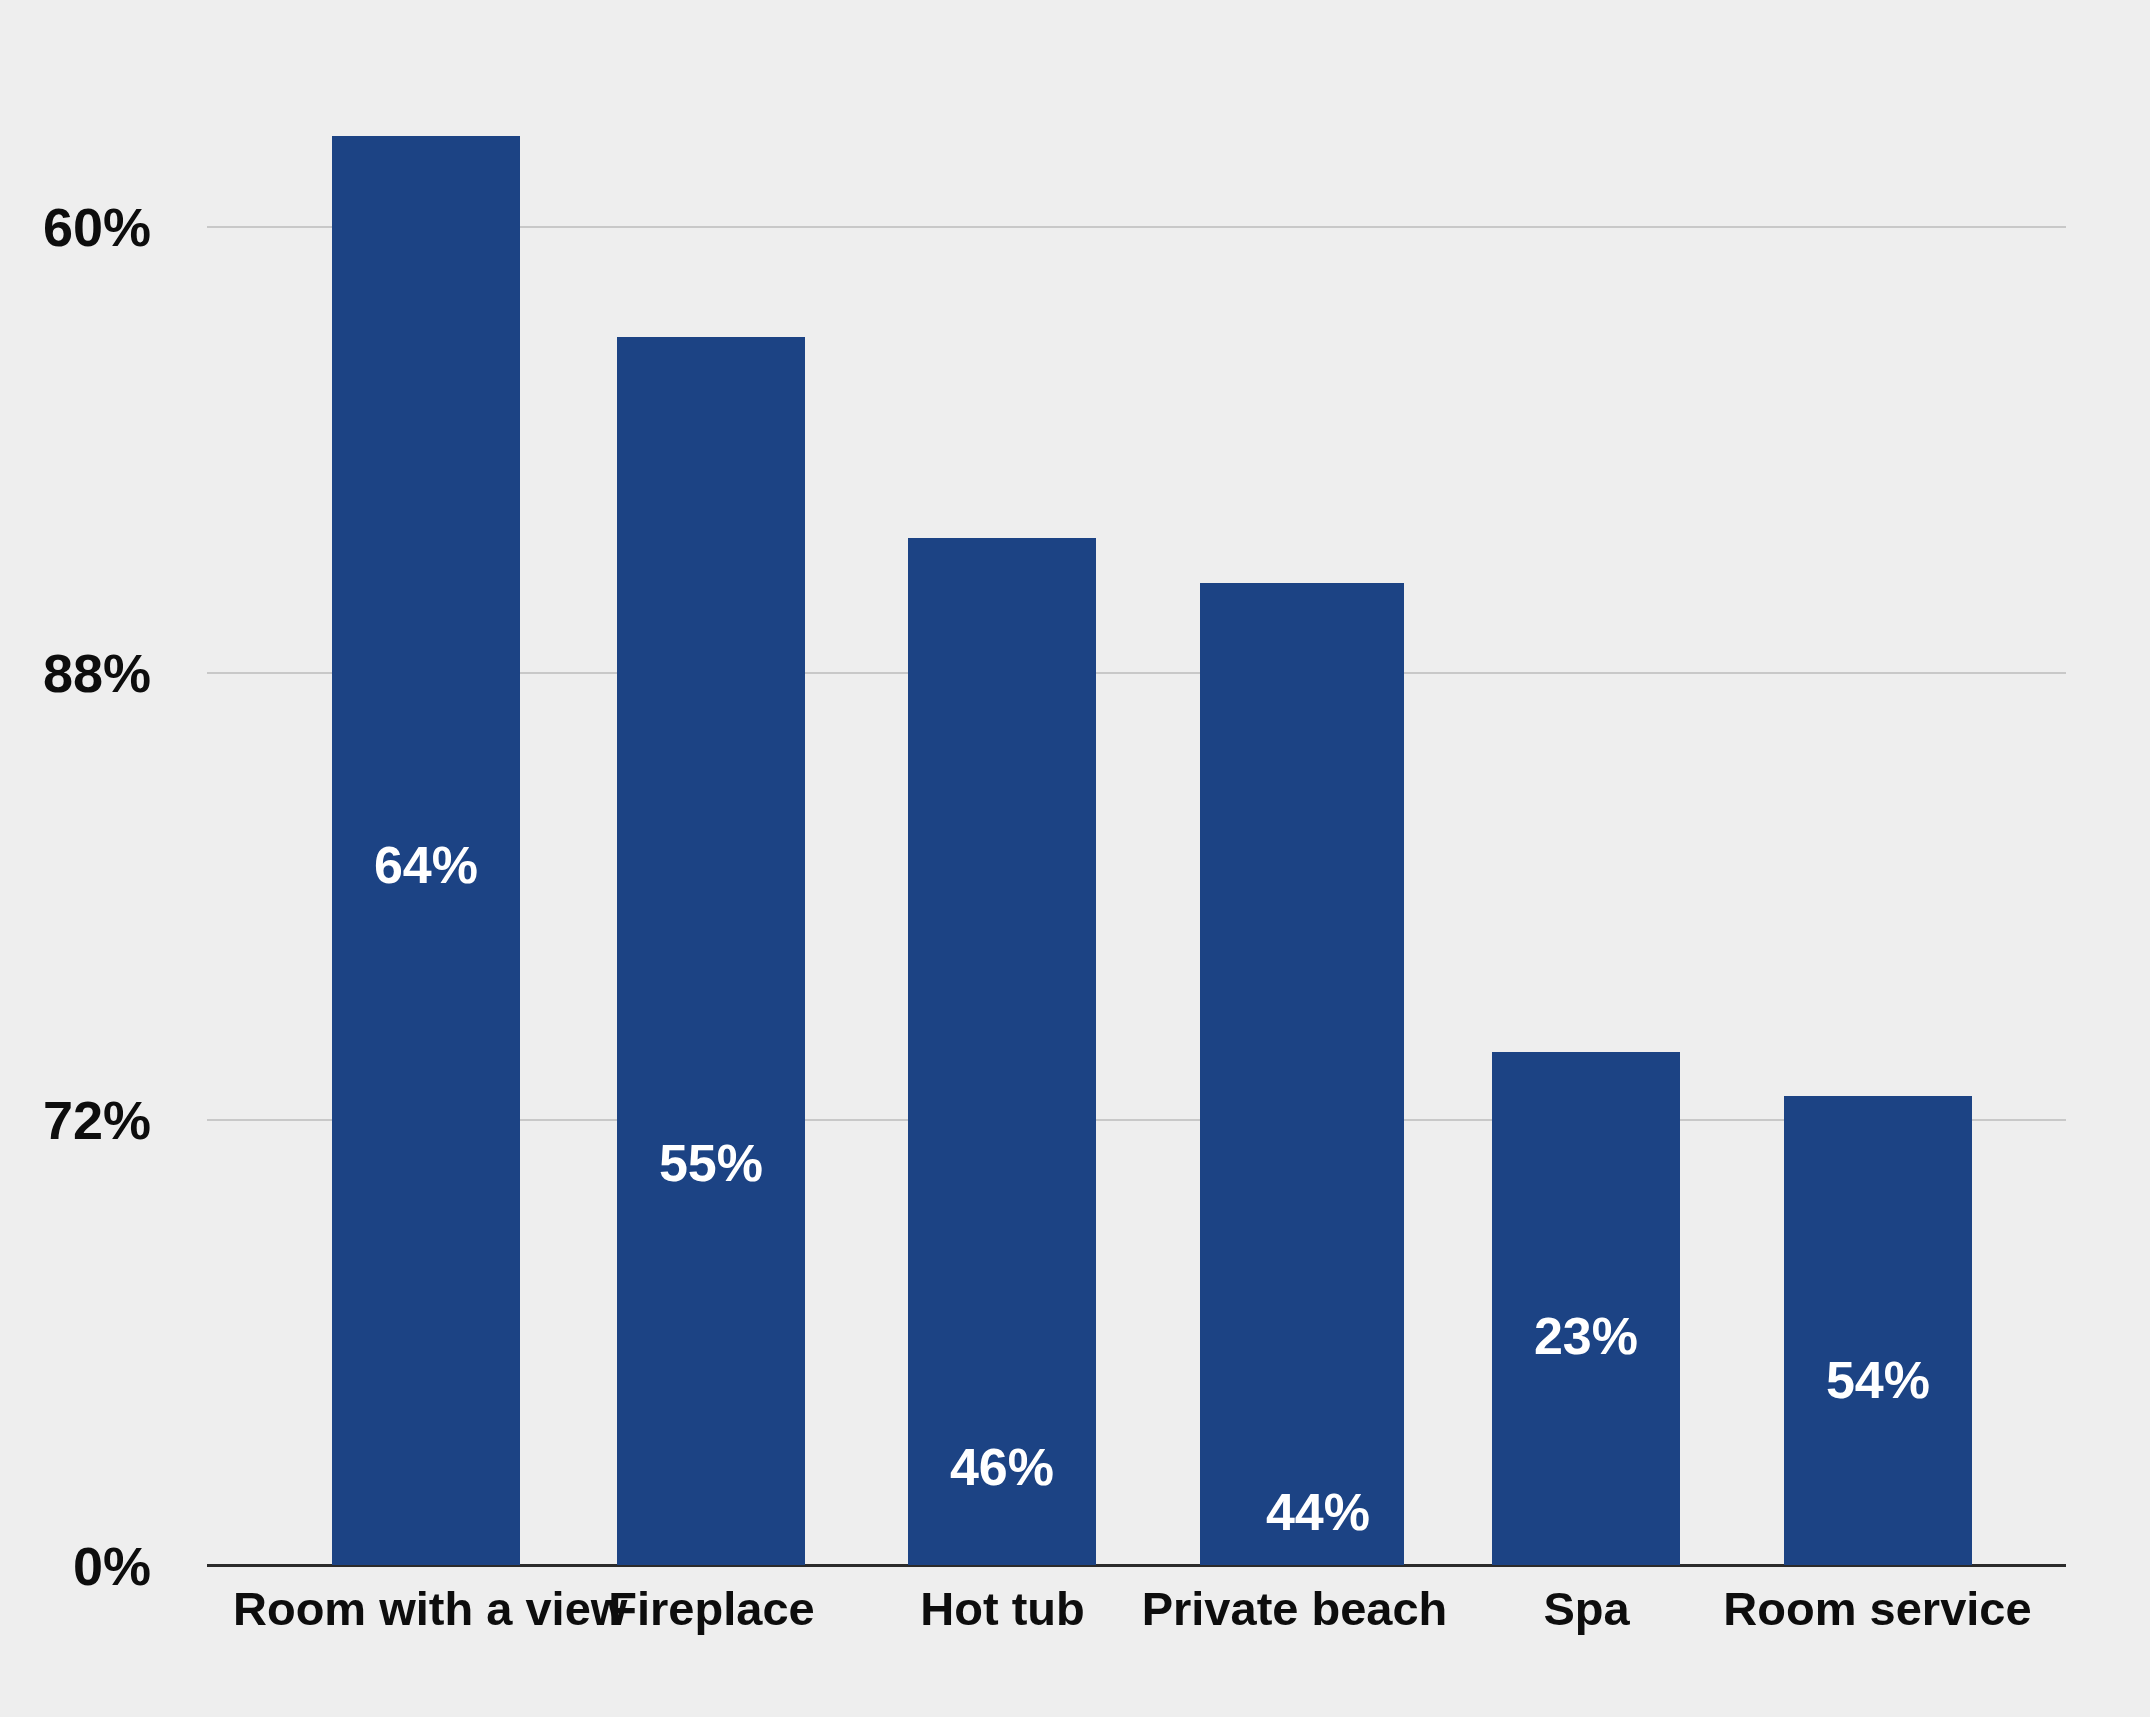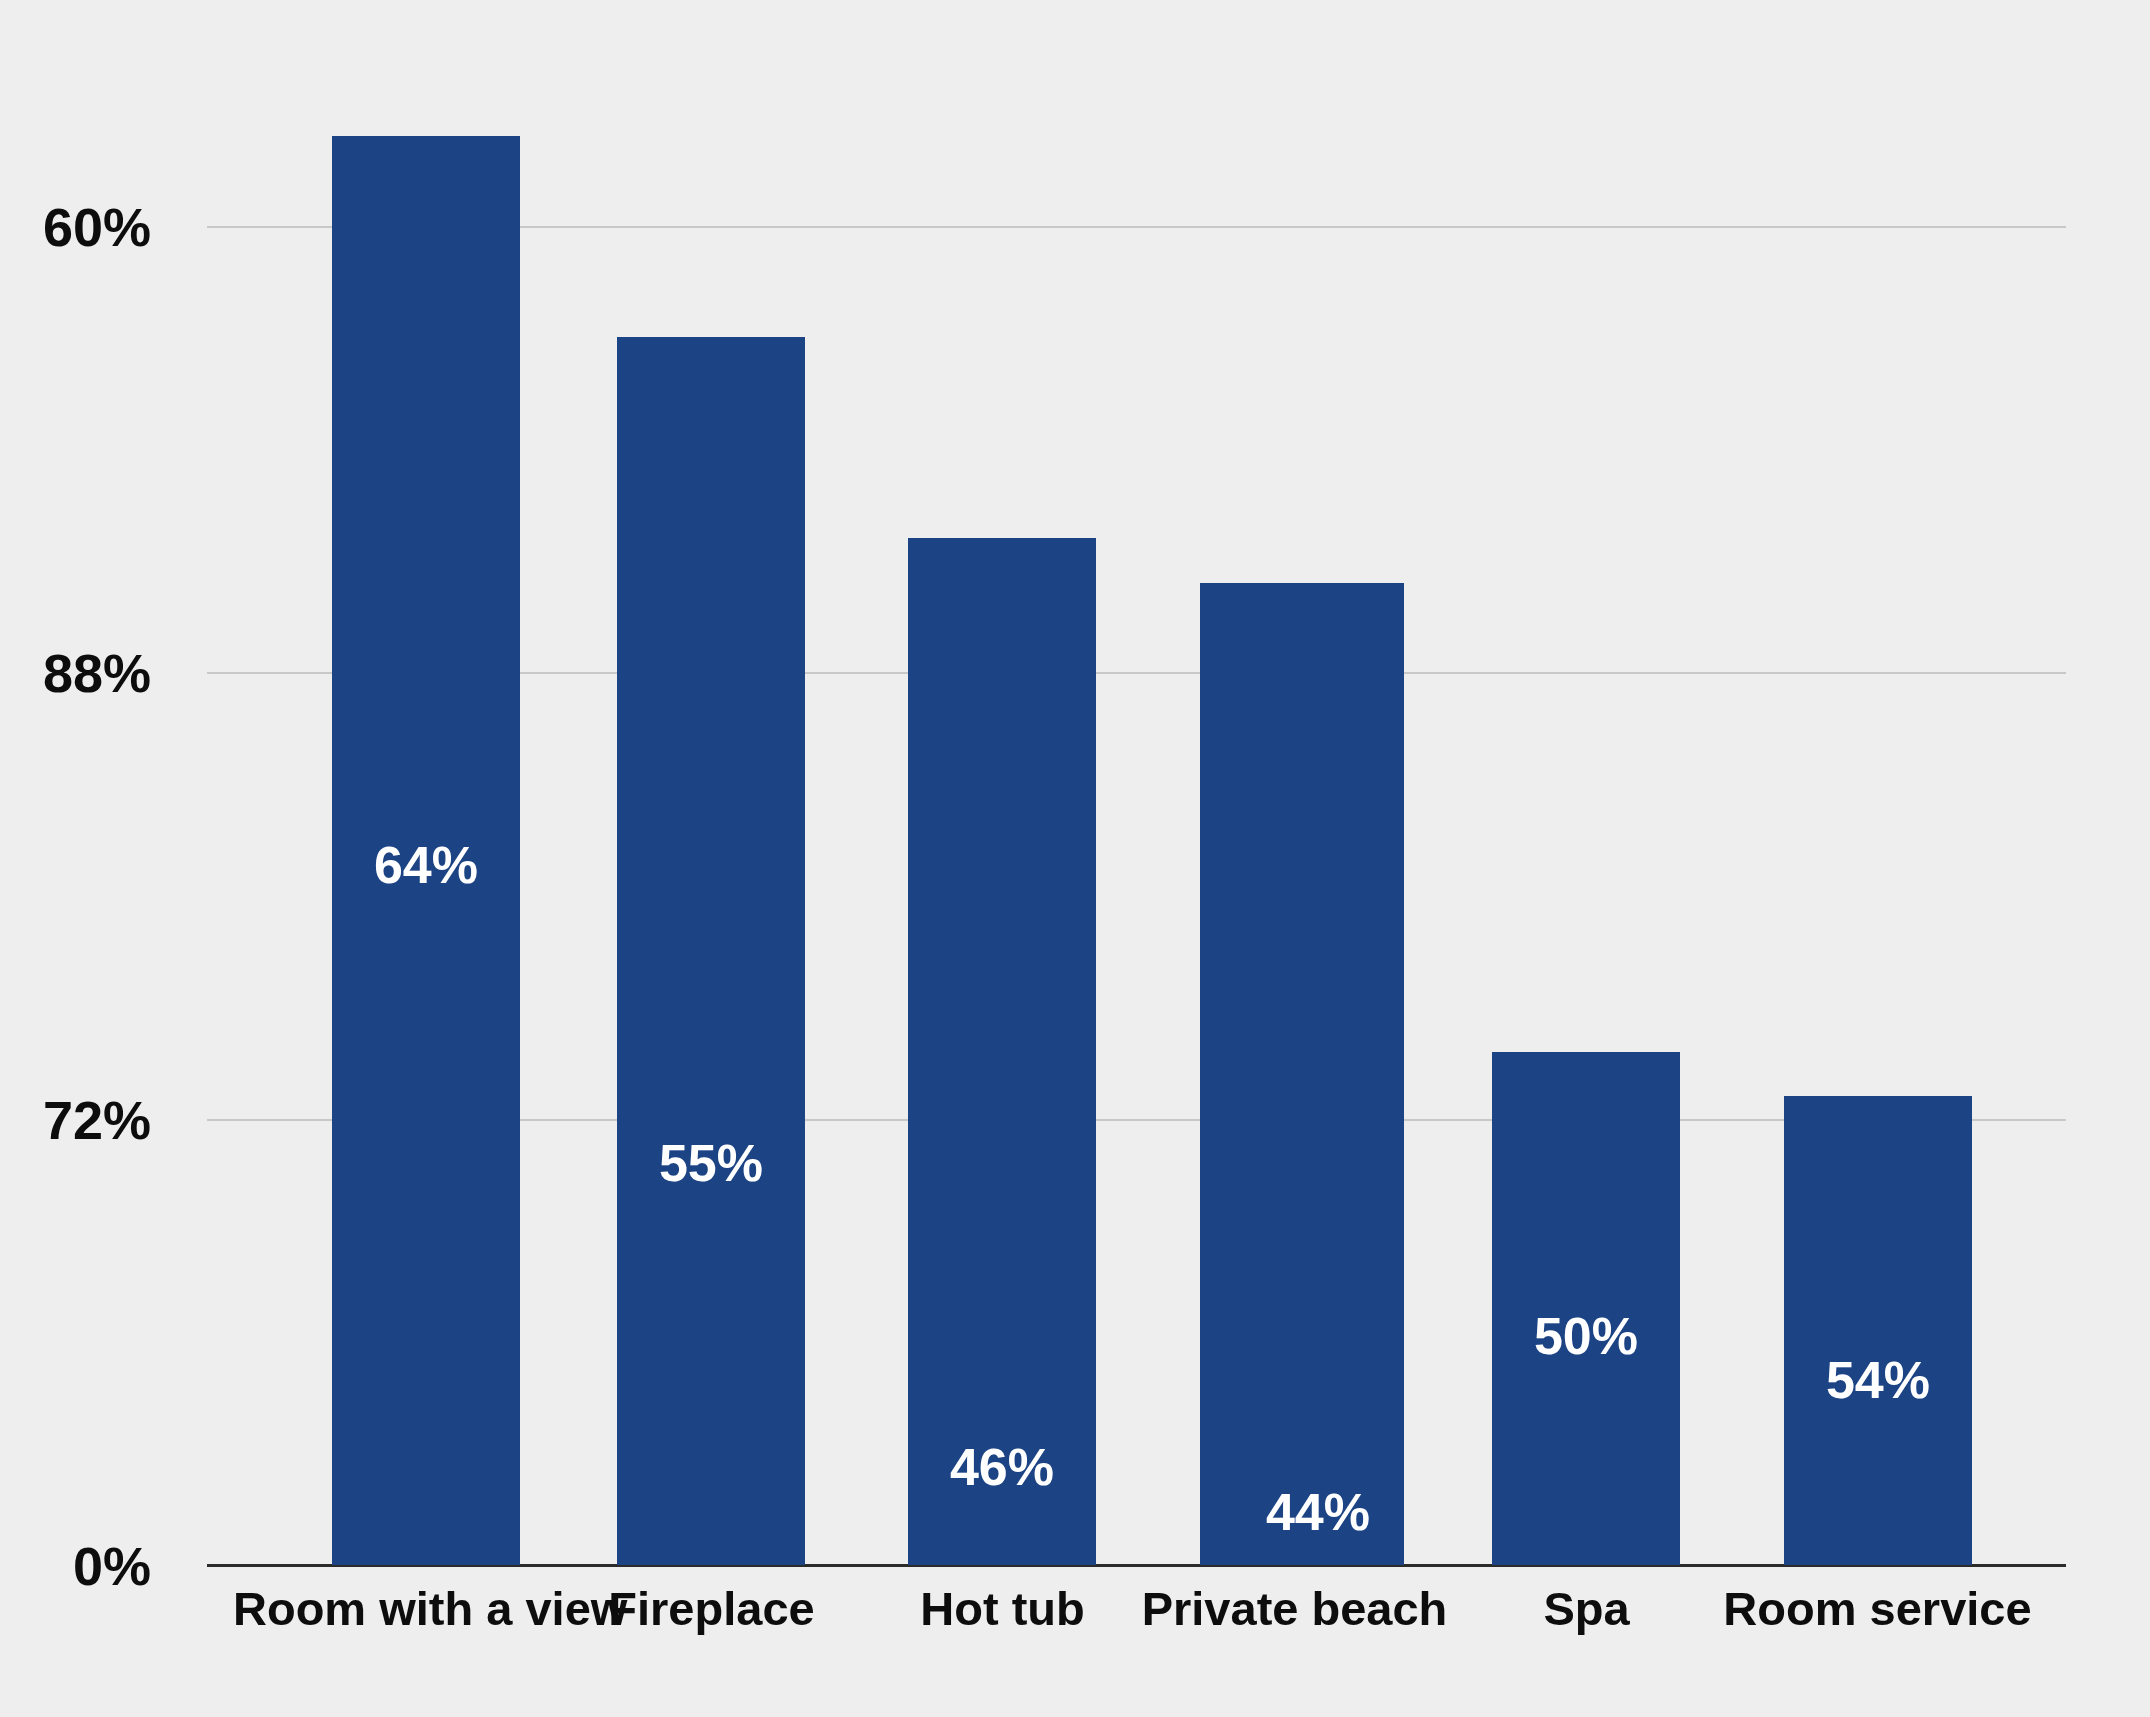--- a/index.html
+++ b/index.html
@@ -106,21 +106,21 @@
 
   <div class="bar" style="left:908px; width:188px; height:1027px;">
     <span class="bar-value" style="top:903px;">46%</span>
   </div>
 
   <div class="bar" style="left:1200px; width:188px; height:982px;padding-left:16px;">
     <span class="bar-value" style="top:903px;">44%</span>
   </div>
 
   <div class="bar" style="left:1492px; width:188px; height:513px;">
-    <span class="bar-value" style="top:258px;">50%</span>
+    <span class="bar-value" style="top:258px;">23%</span>
   </div>
 
   <div class="bar" style="left:1784px; width:188px; height:469px;">
     <span class="bar-value" style="top:258px;">54%</span>
   </div>
 
   <div class="cat-label" style="left:233px; width:341px;">Room with a view</div>
   <div class="cat-label" style="left:541px; width:341px;">Fireplace</div>
   <div class="cat-label" style="left:832px; width:341px;">Hot tub</div>
   <div class="cat-label" style="left:1124px; width:341px;">Private beach</div>

